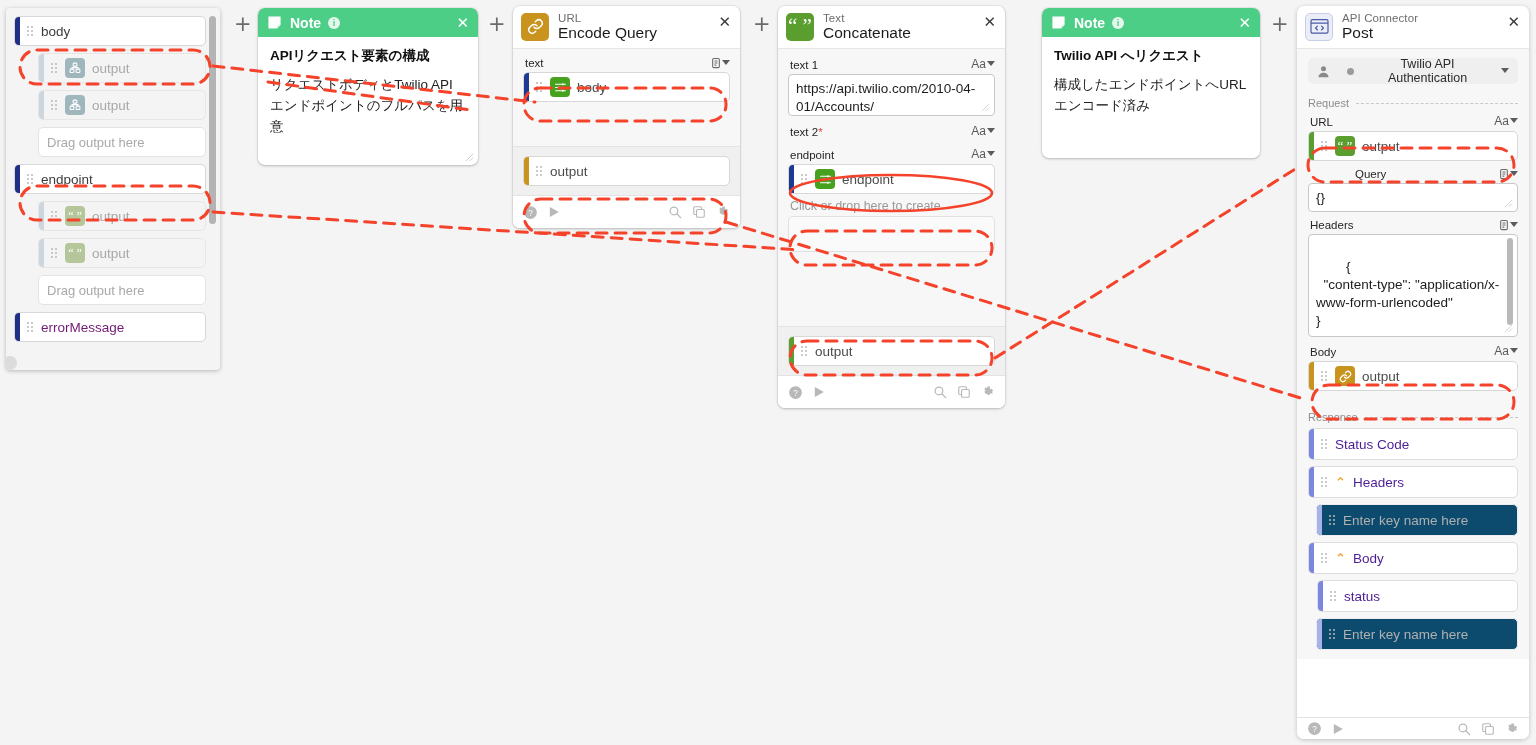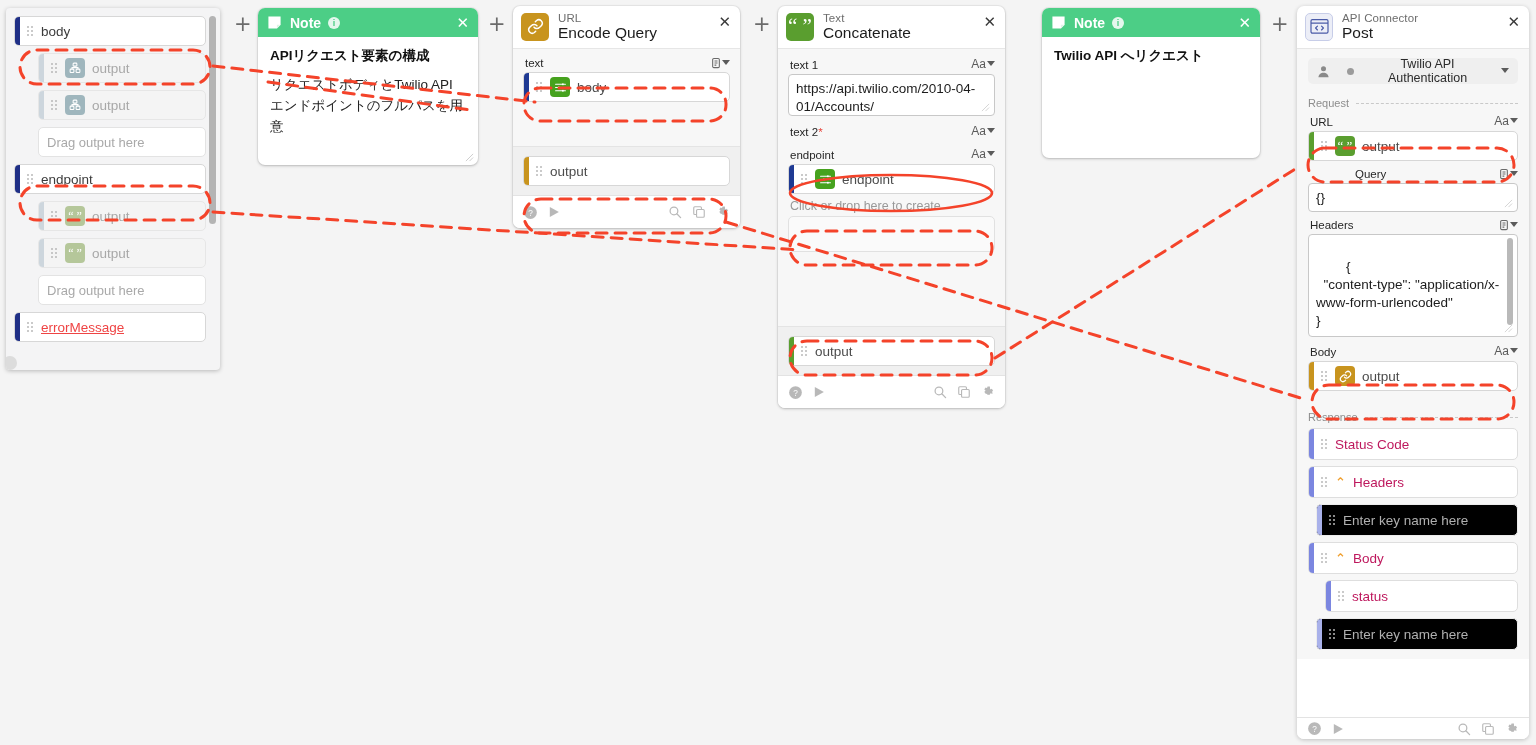--- a/index.html
+++ b/index.html
@@ -96,24 +96,24 @@
   #apiPanel .card-body{background:#f7f7f7;padding:9px 11px;height:611px;box-sizing:border-box;overflow:hidden;}
   .auth-row{display:flex;align-items:center;background:#efefef;border-radius:5px;
     height:26px;padding:0 9px;margin-bottom:13px;gap:12px;}
   .auth-row .an{flex:1;text-align:center;font-size:12.5px;color:#2b2b2b;}
   .sect{display:flex;align-items:center;gap:7px;margin:0 0 5px 0;}
   .sect span{font-size:11px;color:#8d8d8d;}
   .sect .line{flex:1;border-top:1px dashed #c9c9c9;}
   .rchip{display:flex;align-items:center;background:#fff;border:1px solid #dedede;
     border-radius:5px;height:30px;margin-bottom:6px;overflow:hidden;}
   .rchip .bar{width:5px;align-self:stretch;background:#7b86e0;flex:0 0 auto;}
-  .rchip.dim{background:#000000;border-color:#ececec;}
+  .rchip.dim{background:#0c4a6e;border-color:#ececec;}
   .rchip.dim .bar{background:#a9b1ea;}
   .rchip.dim .rtxt{color:#b0b0b0;}
-  .rtxt{font-size:13.5px;color:#be185d;}
+  .rtxt{font-size:13.5px;color:#4c1d95;}
   .chev{color:#f0a030;font-size:13px;margin-right:7px;font-weight:bold;}
   .scrollthumb{position:absolute;right:3px;width:6px;background:#b9b9b9;border-radius:3px;}
 
   
   #anno{position:absolute;inset:0;pointer-events:none;}
 </style>
 </head>
 <body>
 
 <div class="canvas">
@@ -241,21 +241,21 @@
             <div class="chip">
               <div class="bar" style="background:#1f2f86;"></div>
               <div class="grip">
                 <i></i>
                 <i></i>
                 <i></i>
                 <i></i>
                 <i></i>
                 <i></i>
               </div>
-              <div class="chip-txt" style="color:#ef4444;text-decoration:underline;">errorMessage</div>
+              <div class="chip-txt" style="color:#701a75;">errorMessage</div>
             </div>
           </div>
         </div>
       <div class="lp-scroll"></div>
     </div>
     <div class="lp-arrow"></div>
   </div>
 
   <div class="card" style="left:258px;top:8px;width:220px;">
     <div class="note-head">
@@ -475,20 +475,21 @@
       <svg width="15" height="15" viewBox="0 0 16 16">
         <path d="M1.5 1.5h13v9l-4 4h-9z" fill="#fff"></path>
           <path d="M10.5 14.5v-4h4z" fill="#dff3e7"></path>
       </svg>
       <span class="nt">Note</span>
       <span class="info">i</span>
       <span class="x">✕</span>
     </div>
     <div class="note-body" style="height:103px;">
       <div class="note-title">Twilio API へリクエスト</div>
+      <div class="note-text">構成したエンドポイントへURLエンコード済み</div>
     </div>
   </div>
 
   <div id="apiPanel">
     <div class="card-head">
       <div class="head-icon" style="background:#eceef7;border:1px solid #c7cde8;box-sizing:border-box;">
         <svg width="19" height="17" viewBox="0 0 22 20" fill="none" stroke="#4a5ba8" stroke-width="1.4">
           <rect x="1" y="1.8" width="20" height="16" rx="1.6"></rect>
             <path d="M1 6h20"></path>
           <path d="M8.6 9.5L6.4 11.8l2.2 2.3M13.4 9.5l2.2 2.3-2.2 2.3" stroke-linecap="round" stroke-linejoin="round"></path>
@@ -651,21 +652,21 @@
               <i></i>
               <i></i>
               <i></i>
               <i></i>
               <i></i>
               <i></i>
             </div>
             <span class="chev">⌃</span>
             <span class="rtxt">Body</span>
           </div>
-          <div class="rchip" style="margin-left: 17px;">
+          <div class="rchip" style="margin-left: 9px;">
             <div class="bar"></div>
             <div class="grip">
               <i></i>
               <i></i>
               <i></i>
               <i></i>
               <i></i>
               <i></i>
             </div>
             <span class="rtxt">status</span>

